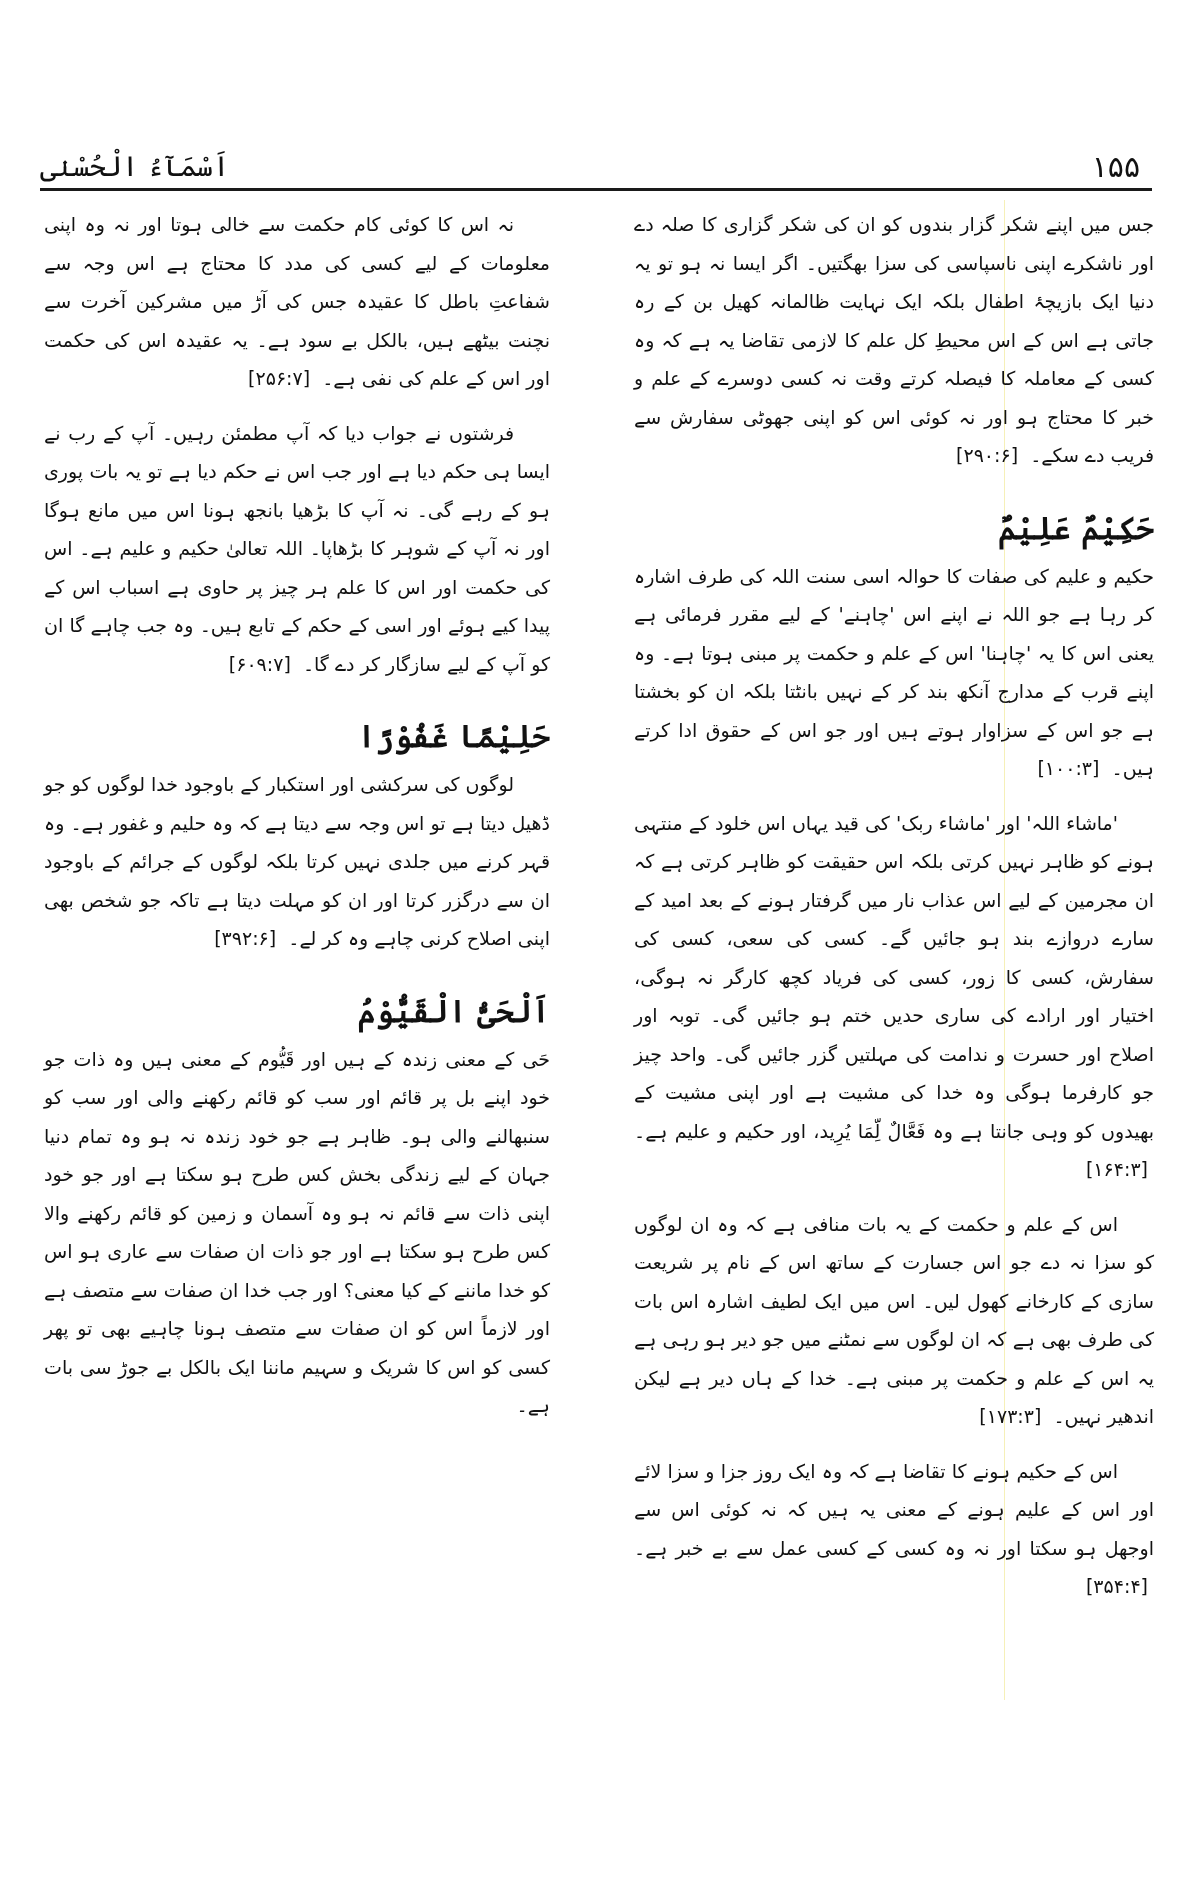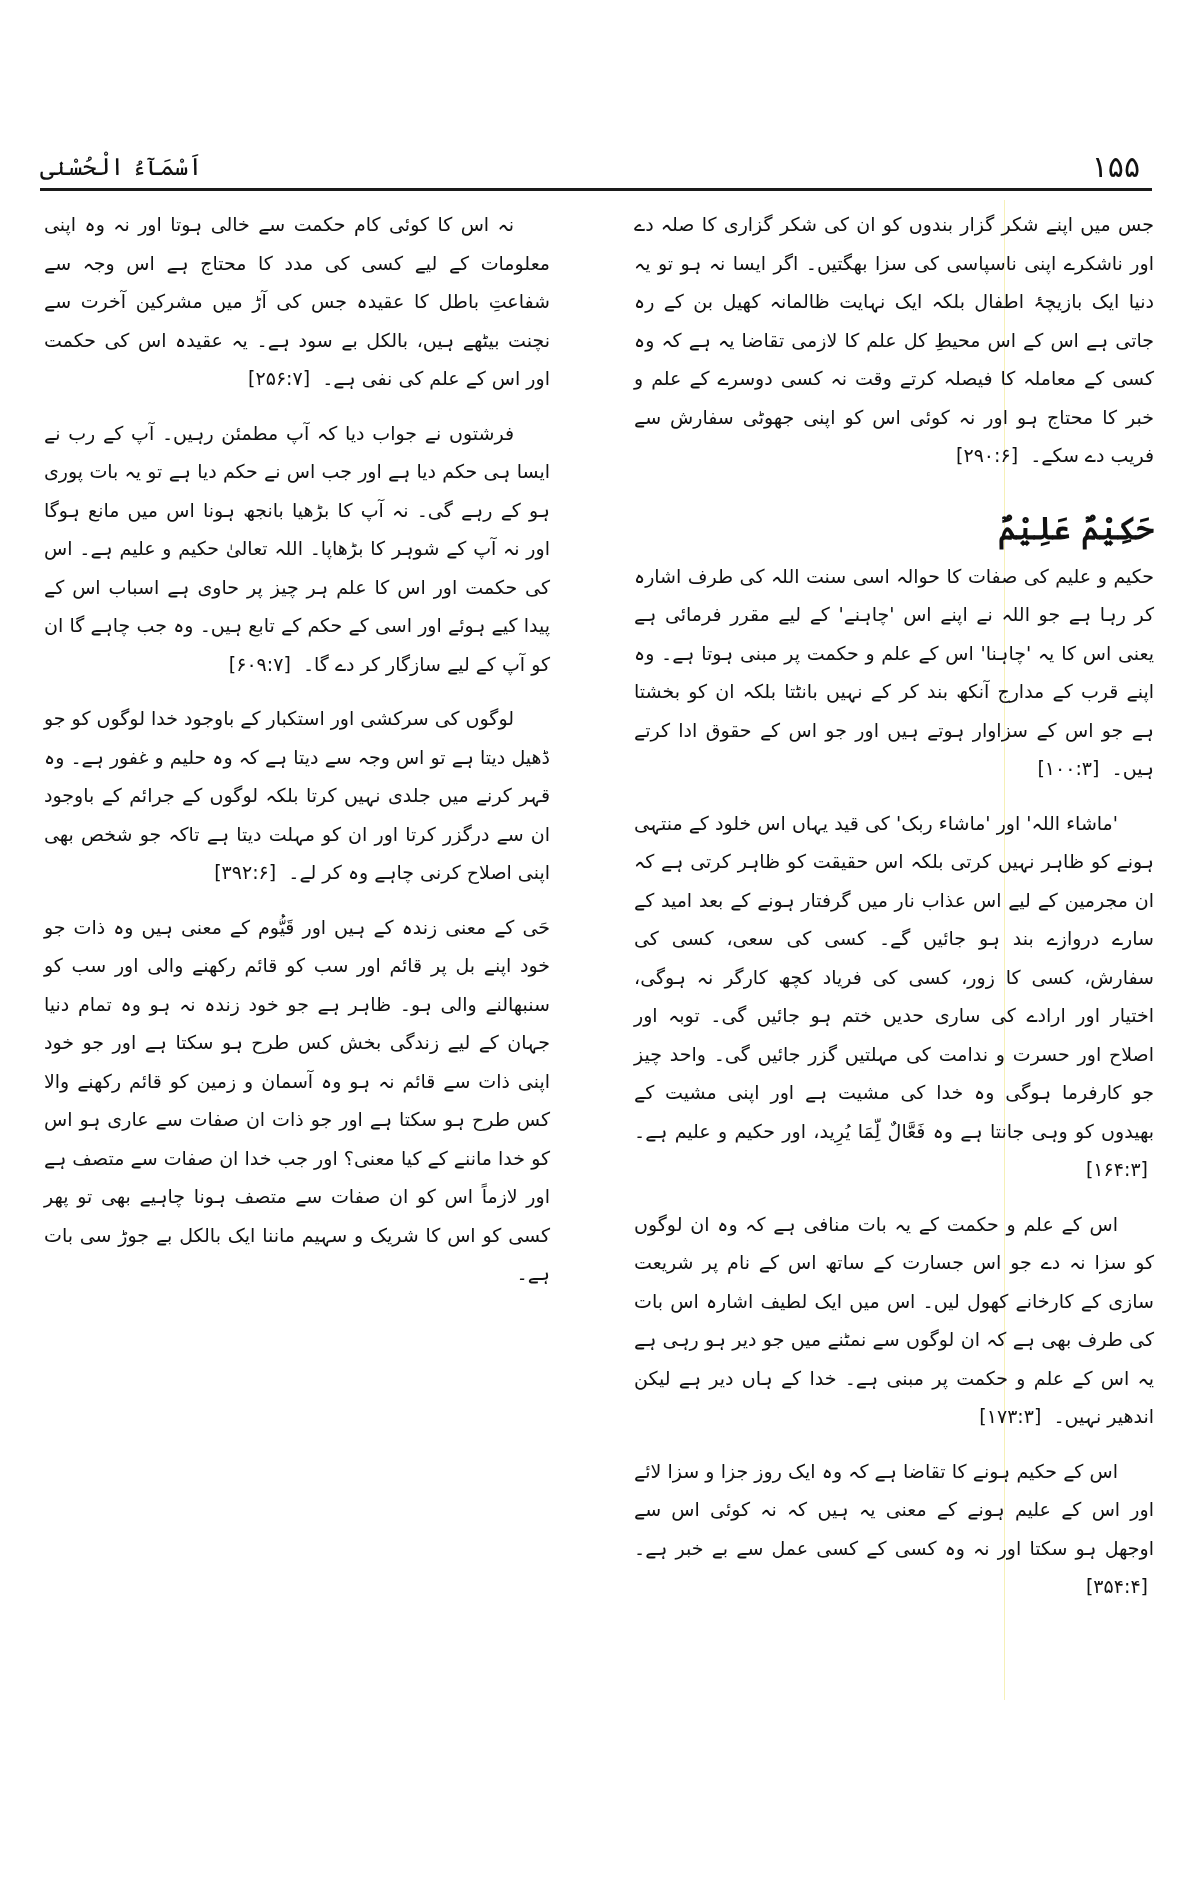--- a/index.html
+++ b/index.html
@@ -21,21 +21,21 @@
     top: 150px;
     width: 1100px;
     height: 40px;
     direction: ltr;
   }
   .running-title {
     position: absolute;
     left: 0;
     top: 0;
     font-family: "DejaVu Serif", serif;
-    font-size: 24px;
+    font-size: 28px;
     line-height: 34px;
     direction: rtl;
   }
   .page-number {
     position: absolute;
     right: 0;
     top: 0;
     font-family: "DejaVu Sans", sans-serif;
     font-size: 30px;
     line-height: 34px;
@@ -138,23 +138,25 @@
 <section class="column col-left">
   <p class="para">
     <span>نہ اس کا کوئی کام حکمت سے خالی ہوتا اور نہ وہ اپنی معلومات کے لیے کسی کی مدد کا محتاج ہے اس وجہ سے شفاعتِ باطل کا عقیدہ جس کی آڑ میں مشرکین آخرت سے نچنت بیٹھے ہیں، بالکل بے سود ہے۔ یہ عقیدہ اس کی حکمت اور اس کے علم کی نفی ہے۔</span>
     <span class="ref">[۲۵۶:۷]</span>
   </p>
   <p class="para">
     <span>فرشتوں نے جواب دیا کہ آپ مطمئن رہیں۔ آپ کے رب نے ایسا ہی حکم دیا ہے اور جب اس نے حکم دیا ہے تو یہ بات پوری ہو کے رہے گی۔ نہ آپ کا بڑھیا بانجھ ہونا اس میں مانع ہوگا اور نہ آپ کے شوہر کا بڑھاپا۔ اللہ تعالیٰ حکیم و علیم ہے۔ اس کی حکمت اور اس کا علم ہر چیز پر حاوی ہے اسباب اس کے پیدا کیے ہوئے اور اسی کے حکم کے تابع ہیں۔ وہ جب چاہے گا ان کو آپ کے لیے سازگار کر دے گا۔</span>
     <span class="ref">[۶۰۹:۷]</span>
   </p>
 
+  <h2 class="section-heading">حَلِیْمًا غَفُوْرًا</h2>
 
   <p class="para">
     <span>لوگوں کی سرکشی اور استکبار کے باوجود خدا لوگوں کو جو ڈھیل دیتا ہے تو اس وجہ سے دیتا ہے کہ وہ حلیم و غفور ہے۔ وہ قہر کرنے میں جلدی نہیں کرتا بلکہ لوگوں کے جرائم کے باوجود ان سے درگزر کرتا اور ان کو مہلت دیتا ہے تاکہ جو شخص بھی اپنی اصلاح کرنی چاہے وہ کر لے۔</span>
     <span class="ref">[۳۹۲:۶]</span>
   </p>
 
+  <h2 class="section-heading">اَلْحَیُّ الْقَیُّوْمُ</h2>
 
   <p class="para no-indent">
     <span>حَی کے معنی زندہ کے ہیں اور قَیُّوم کے معنی ہیں وہ ذات جو خود اپنے بل پر قائم اور سب کو قائم رکھنے والی اور سب کو سنبھالنے والی ہو۔ ظاہر ہے جو خود زندہ نہ ہو وہ تمام دنیا جہان کے لیے زندگی بخش کس طرح ہو سکتا ہے اور جو خود اپنی ذات سے قائم نہ ہو وہ آسمان و زمین کو قائم رکھنے والا کس طرح ہو سکتا ہے اور جو ذات ان صفات سے عاری ہو اس کو خدا ماننے کے کیا معنی؟ اور جب خدا ان صفات سے متصف ہے اور لازماً اس کو ان صفات سے متصف ہونا چاہیے بھی تو پھر کسی کو اس کا شریک و سہیم ماننا ایک بالکل بے جوڑ سی بات ہے۔</span>
   </p>
 </section>
 
 </body></html>

